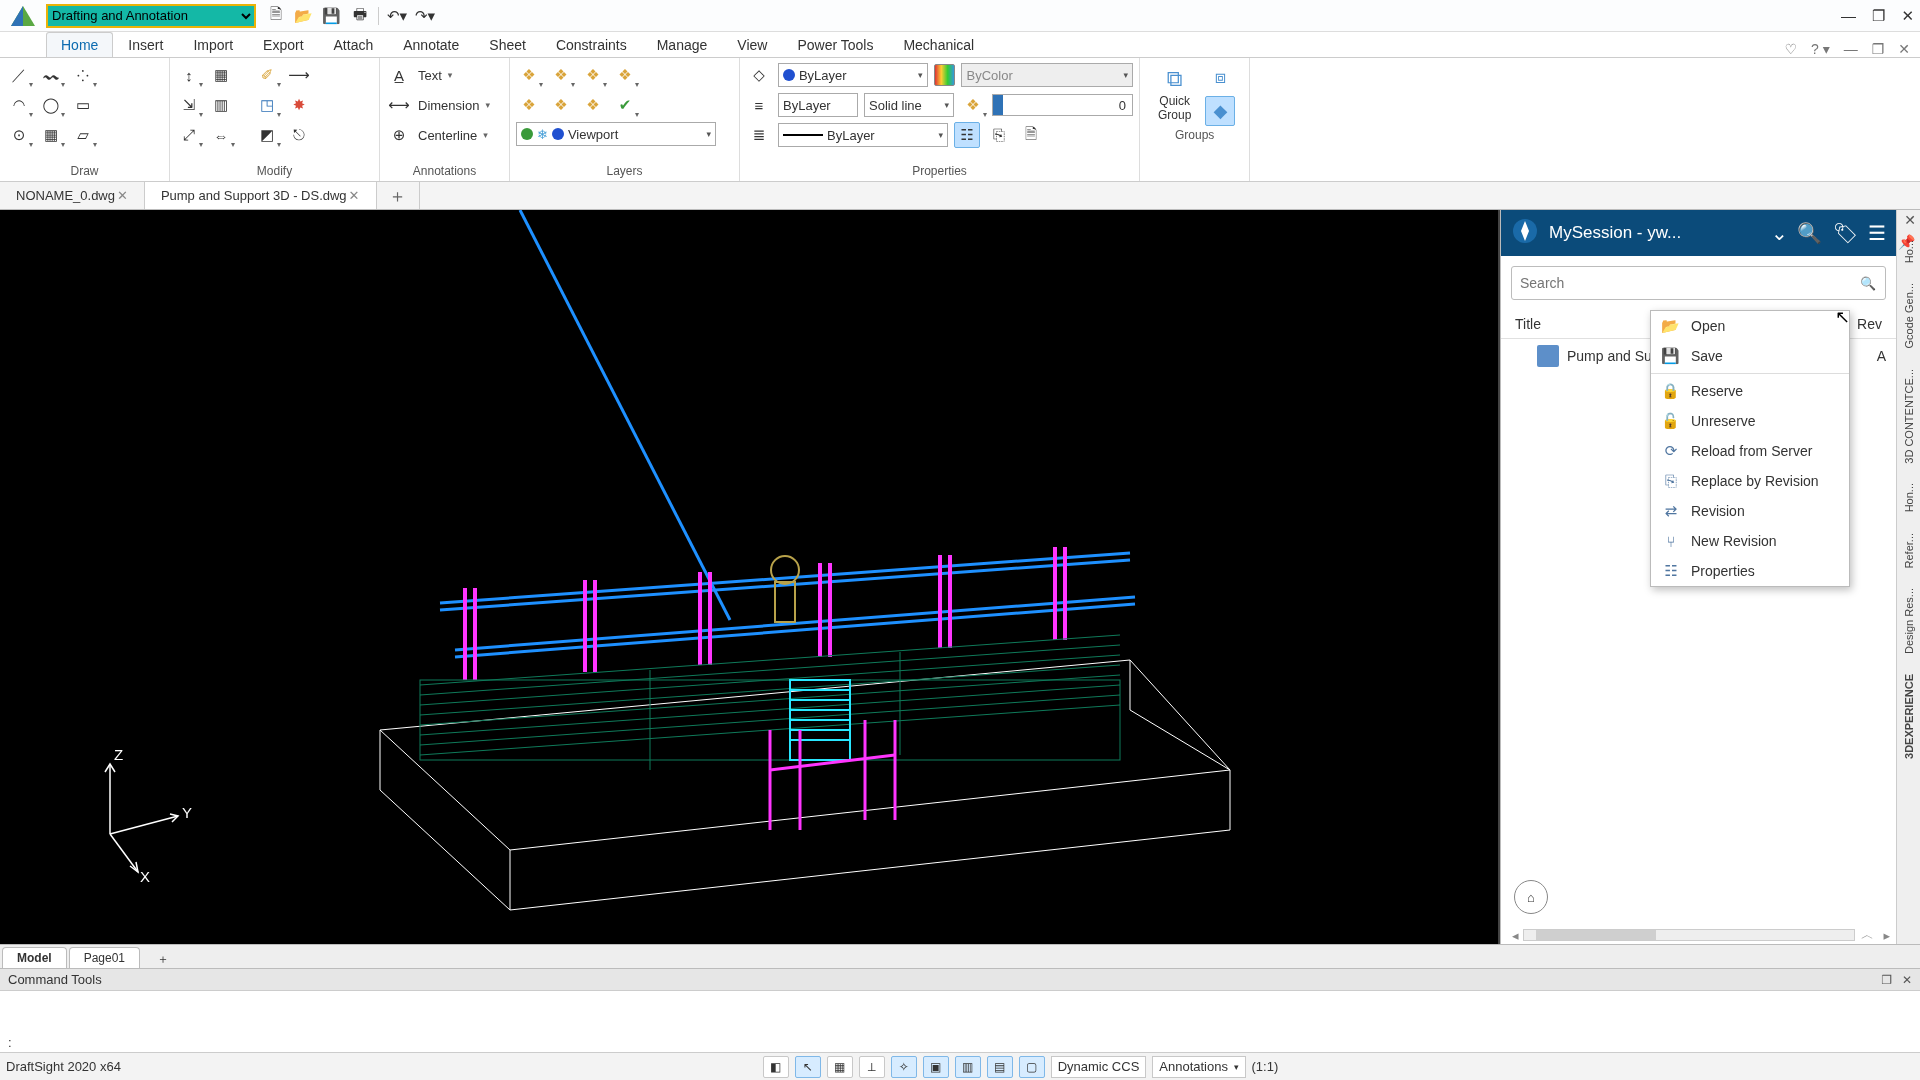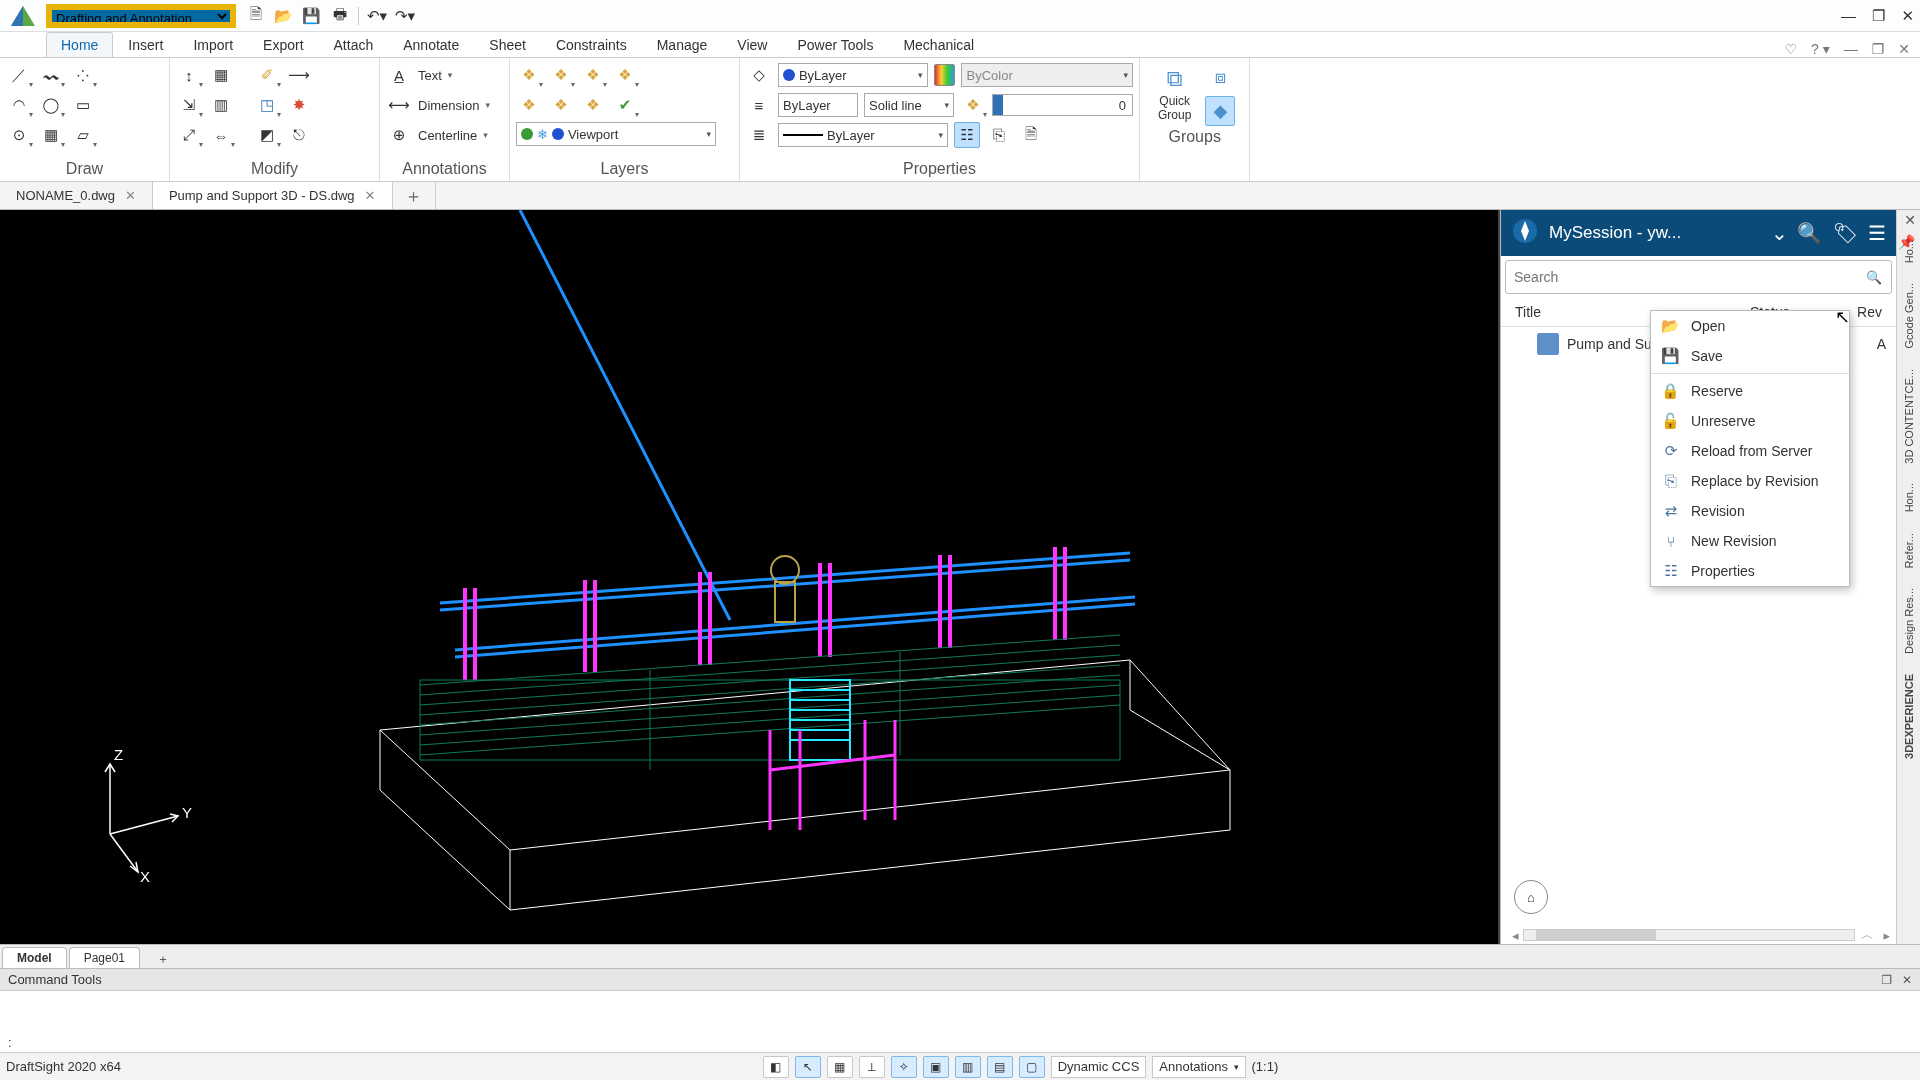--- a/index.html
+++ b/index.html
@@ -1,68 +1,68 @@
 <!DOCTYPE html>
 <html><head>
 <meta charset="utf-8">
 <style>
 * { margin: 0; padding: 0; box-sizing: border-box; font-family: "Segoe UI", Tahoma, sans-serif; }
 html, body { width: 1920px; height: 1080px; overflow: hidden; background: #f0f0f0; font-size: 13px; color: #333; }
 
 
 .titlebar { height: 32px; background: #fcfdfe; display: flex; align-items: center; padding: 0 6px; border-bottom: 1px solid #ddd; position: relative; }
 .titlebar .logo { width: 34px; height: 26px; margin-right: 6px; display:flex; align-items:center; justify-content:center; font-weight:bold;}
-.titlebar select.workspace { height: 24px; width: 190px; font-size: 13px; background:#0369a1; border:6px solid #eab308; }
+.titlebar select.workspace { height: 24px; width: 210px; font-size: 13px; background:#14b8a6; border:2px solid #eab308; }
 .titlebar .qatools { display: flex; gap: 8px; margin-left: 10px; align-items: center; }
 .titlebar .qatools .ico { width: 20px; height: 20px; display:flex; align-items:center; justify-content:center; font-size:15px; }
 .titlebar .apptitle { position:absolute; left:0; right:0; text-align:center; font-size:16px; color:#333; pointer-events:none; }
 .titlebar .winbtns { margin-left:auto; display:flex; gap:16px; font-size:15px; }
 
 
 .menubar { height: 26px; background:#fff; display:flex; align-items:flex-end; padding-left: 46px; border-bottom:1px solid #ccc; }
 .menubar .tab { padding: 4px 14px; font-size: 14px; cursor:pointer; border:1px solid transparent; border-bottom:none;text-align:center; }
 .menubar .tab.active { color:#0c6bb0; border-color:#ccc; background:#f4f7fa; border-radius:3px 3px 0 0; }
 .menubar .right { margin-left:auto; display:flex; gap:14px; padding-right:10px; font-size:14px; color:#777; align-items:center; }
 
 
 .ribbon { height: 124px; background:#fff; border-bottom:1px solid #ccc; display:flex; }
 .panel { border-right:1px solid #ddd; display:flex; flex-direction:column; padding:4px 6px 0; }
 .panel .rows { flex:1; display:flex; flex-direction:column; gap:4px; }
 .panel .row { display:flex; gap:6px; align-items:center; }
-.panel-title { text-align:center; font-size:16px; color:#555; padding:2px 0 3px; }
+.panel-title { text-align:center; font-size:12px; color:#555; padding:2px 0 3px; }
 .ribbtn { width:26px; height:26px; border:1px solid transparent; border-radius:2px; display:flex; align-items:center; justify-content:center; font-size:15px; position:relative; }
 .ribbtn .dd{ position:absolute; right:-2px; bottom:-2px; font-size:8px; color:#666; }
 .dropdown { height:24px; border:1px solid #aaa; background:#fff; display:flex; align-items:center; padding:0 4px; gap:4px; position:relative; }
 .dropdown .arr{ font-size:9px; color:#555; }
 .swatch{ width:12px; height:12px; border-radius:50%; display:inline-block; }
 
 
 .groups-panel { display:flex; flex-direction:column; align-items:center; padding:4px 14px 0; border-right:1px solid #ddd;}
 .groups-panel .bigbtn { display:flex; flex-direction:column; align-items:center; gap:2px; padding:4px; }
 .groups-panel .bigbtn.active { background:#bfe0ff; border:1px solid #6bb0e6; border-radius:2px;}
 .groups-grid{ display:flex; gap:10px; }
 
 
 .doctabs { height: 28px; background:#f4f4f4; border-bottom:1px solid #bbb; display:flex; align-items:stretch; }
-.doctab { display:flex; align-items:center; gap:10px; padding:0 16px; border-right:1px solid #ccc; font-size:13px; background:#f4f4f4; }
+.doctab { display:flex; align-items:center; gap:2px; padding:0 16px; border-right:1px solid #ccc; font-size:13px; background:#f4f4f4; }
 .doctab.active { background:#fff; }
 .doctab .x{ color:#888; font-size:13px; }
 .doctab.add{ padding:0 12px; font-size:18px; color:#666; }
 
 
 .mainarea { position:absolute; left:0; top:210px; bottom:136px; right:0; display:flex; }
 .viewport { flex:1; background:#000; position:relative; overflow:hidden; border-right:2px solid #444;}
 .viewport svg.scene{ position:absolute; left:0; top:0; }
 .ucs { position:absolute; left:60px; bottom:60px; color:#fff; font-size:15px; }
 .palette { width: 420px; background:#fff; display:flex; position:relative; }
 .palette-inner{ flex:1; display:flex; flex-direction:column; border-left:1px solid #bbb; }
 .palette-head { background:#0b4b7a; color:#fff; height:46px; display:flex; align-items:center; padding:0 10px; gap:10px; }
 .palette-head .title{ font-size:17px; flex:1; white-space:nowrap; overflow:hidden; text-overflow:ellipsis; }
 .palette-head .ico{ font-size:20px; }
-.palette-search { padding:4px; }
+.palette-search { padding:10px; }
 .palette-search .box{ display:flex; align-items:center; border:1px solid #bcbcbc; border-radius:3px; height:34px; padding:0 8px; color:#888; }
 .palette-search .box input{ border:none; outline:none; flex:1; font-size:14px; }
 .palette-cols { display:flex; padding:0 10px; font-size:14px; color:#333; border-bottom:1px solid #e0e0e0;}
 .palette-cols div{ padding:6px 4px; }
 .palette-row { display:flex; align-items:center; padding:6px 10px; font-size:14px; }
 .palette-row .ico{ width:22px; height:22px; background:#5d8fc9; border-radius:2px; margin-right:8px;}
 .context-menu { position:absolute; left:150px; top:100px; width:200px; background:#fff; border:1px solid #bbb; box-shadow:2px 3px 8px rgba(0,0,0,.25); font-size:14px; }
 .context-menu .item{ display:flex; align-items:center; gap:10px; padding:5px 10px; }
 .context-menu .cico{ width:20px; height:20px; display:flex; align-items:center; justify-content:center; color:#5076a0; font-size:15px;}
 .cursor{ position:absolute; left:335px; top:96px; font-size:18px; color:#000; pointer-events:none;}

